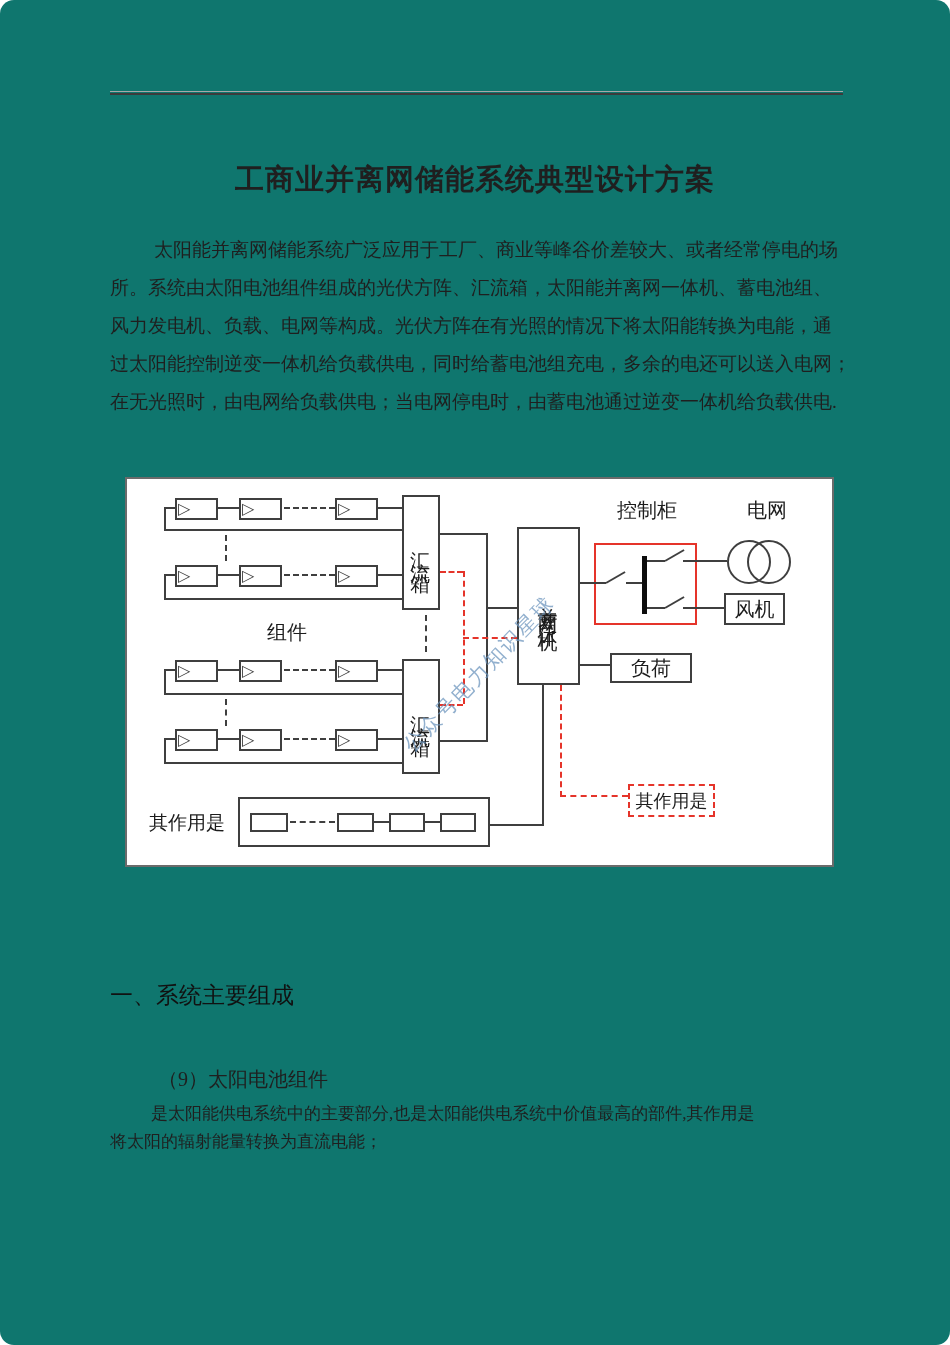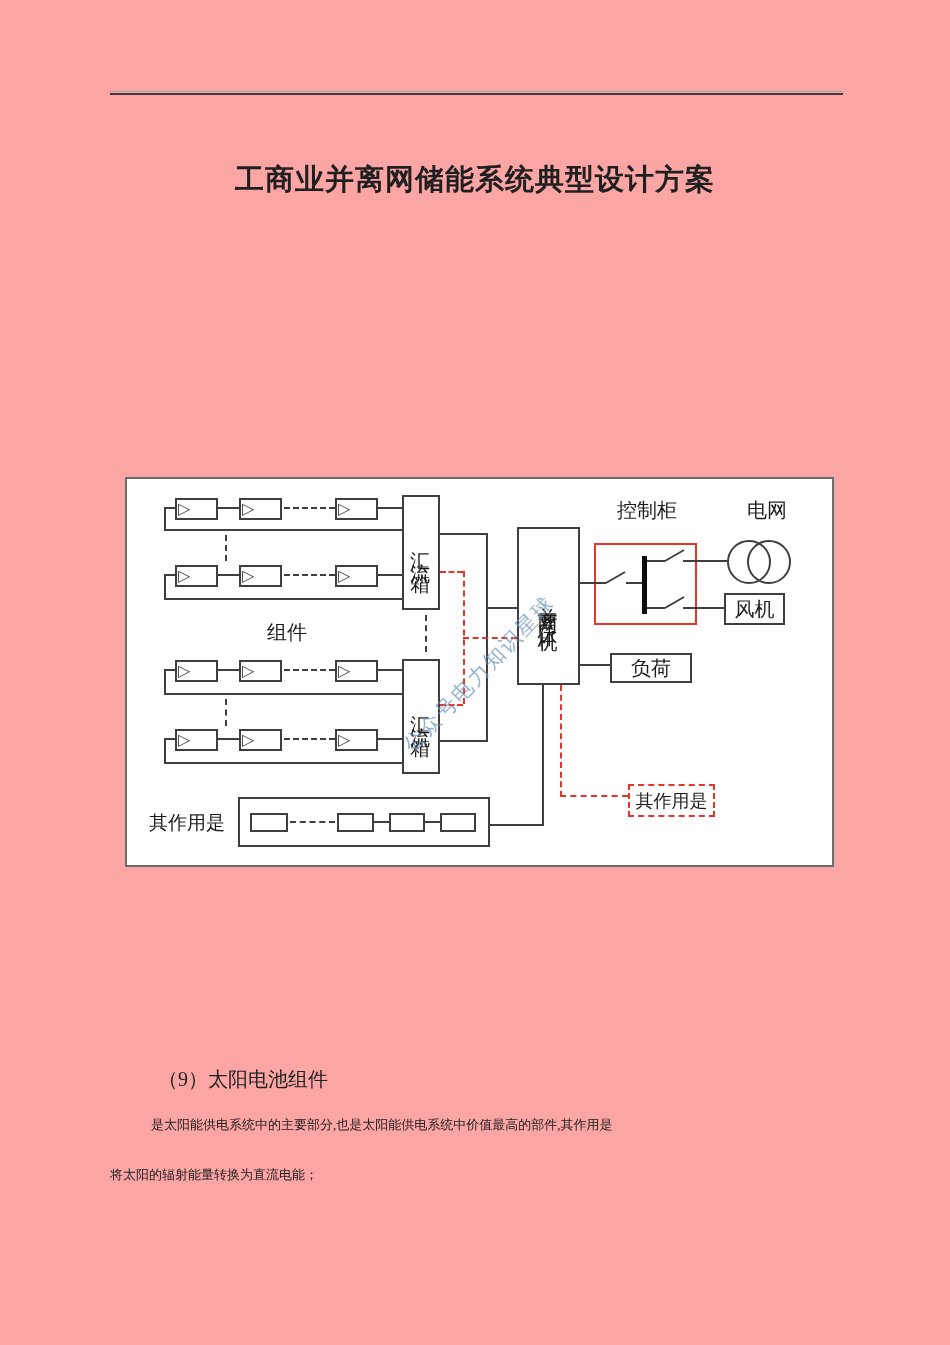--- a/index.html
+++ b/index.html
@@ -1,32 +1,32 @@
 <!DOCTYPE html>
 <html><head>
 <meta charset="utf-8">
 <style>
   html,body{margin:0;padding:0;background:#ffffff;}
-  .page{position:relative;width:950px;height:1345px;background:#fca5a5;overflow:hidden;
-        font-family:"Liberation Serif",serif;color:#1f1f1f;}
+  .page{position:relative;width:950px;height:1345px;background:#0f766e;overflow:hidden;
+        font-family:"Liberation Serif",serif;color:#1f1f1f;border-radius:14px;}
 
   
   .rule-light{position:absolute;left:110px;top:91px;width:733px;height:1px;background:#a8a8a8;}
   .rule-dark{position:absolute;left:110px;top:93px;width:733px;height:2px;background:#3b3b3b;}
 
   .doc-title{position:absolute;left:0;top:160px;width:950px;text-align:center;
              font-size:29px;font-weight:bold;letter-spacing:1px;}
   .intro{position:absolute;left:110px;top:231px;width:748px;font-size:19px;line-height:38px;
          white-space:pre-line;text-indent:44px;}
   .caption{position:absolute;left:0;top:884px;width:950px;text-align:center;
            font-size:19px;font-style:italic;}
   .sec-heading{position:absolute;left:110px;top:980px;font-family:"Liberation Sans",sans-serif;
                font-size:23px;font-weight:500;color:#111;}
   .sub-heading{position:absolute;left:158px;top:1066px;font-size:20px;}
-  .body2{position:absolute;left:110px;top:1100px;width:748px;font-size:13px;line-height:50px;
+  .body2{position:absolute;left:110px;top:1100px;width:748px;font-size:17px;line-height:28px;
          white-space:pre-line;text-indent:41px;font-family:Liberation Serif, serif;}
 
   
   .fig{position:absolute;left:125px;top:477px;width:705px;height:386px;
        border:2px solid #6b6b6b;background:#fff;font-family:"Liberation Serif",serif;}
   .fig *{box-sizing:border-box;}
   .bx{position:absolute;border:2px solid #3f3f3f;background:#fff;}
   .hl{position:absolute;height:2px;background:#3f3f3f;}
   .vl{position:absolute;width:2px;background:#3f3f3f;}
   .hd{position:absolute;height:0;border-top:2px dashed #3f3f3f;}
@@ -55,20 +55,25 @@
 </head>
 <body>
 
 <div class="page">
 
   <div class="rule-light"></div>
   <div class="rule-dark"></div>
 
   <div class="doc-title">工商业并离网储能系统典型设计方案</div>
 
+  <div class="intro">太阳能并离网储能系统广泛应用于工厂、商业等峰谷价差较大、或者经常停电的场
+所。系统由太阳电池组件组成的光伏方阵、汇流箱，太阳能并离网一体机、蓄电池组、
+风力发电机、负载、电网等构成。光伏方阵在有光照的情况下将太阳能转换为电能，通
+过太阳能控制逆变一体机给负载供电，同时给蓄电池组充电，多余的电还可以送入电网；
+在无光照时，由电网给负载供电；当电网停电时，由蓄电池通过逆变一体机给负载供电.</div>
 
   <div class="fig">
 
     <div class="hl" style="left:37px;top:28px;width:13px"></div>
     <div class="pv" style="left:48px;top:19px">
         <span>▷</span>
       </div>
     <div class="hl" style="left:91px;top:28px;width:21px"></div>
     <div class="pv" style="left:112px;top:19px">
         <span>▷</span>
@@ -160,21 +165,21 @@
     <div class="hl" style="left:499px;top:103px;width:16px"></div>
 
     <div class="hl" style="left:520px;top:81px;width:18px"></div>
     <div class="blade" style="left:538px;top:81px"></div>
     <div class="hl" style="left:556px;top:81px;width:44px"></div>
 
     <div class="hl" style="left:520px;top:128px;width:18px"></div>
     <div class="blade" style="left:538px;top:128px"></div>
     <div class="hl" style="left:556px;top:128px;width:41px"></div>
 
-    <div class="lbl" style="left:600px;top:18px;width:60px;text-align:right">电网</div>
+    <div class="lbl" style="left:620px;top:18px;width:60px;text-align:left">电网</div>
     <div class="circle" style="left:600px;top:61px"></div>
     <div class="circle" style="left:620px;top:61px"></div>
 
     <div class="bx boxlbl" style="left:597px;top:114px;width:61px;height:32px">风机</div>
 
     <div class="hl" style="left:453px;top:185px;width:30px"></div>
     <div class="bx boxlbl" style="left:483px;top:174px;width:82px;height:30px">负荷</div>
 
     <div class="vl" style="left:415px;top:206px;height:141px"></div>
     <div class="hl" style="left:363px;top:345px;width:52px"></div>
@@ -190,19 +195,20 @@
     <div class="bx" style="left:210px;top:334px;width:37px;height:19px"></div>
     <div class="hl" style="left:247px;top:342px;width:15px"></div>
     <div class="bx" style="left:262px;top:334px;width:36px;height:19px"></div>
     <div class="hl" style="left:298px;top:342px;width:15px"></div>
     <div class="bx" style="left:313px;top:334px;width:36px;height:19px"></div>
 
     <div class="watermark">公众号电力知识星球</div>
   </div>
 
 
+  <div class="sec-heading">一、系统主要组成</div>
 
   <div class="sub-heading">（9）太阳电池组件</div>
 
   <div class="body2">是太阳能供电系统中的主要部分,也是太阳能供电系统中价值最高的部件,其作用是
 将太阳的辐射能量转换为直流电能；</div>
 
 </div>
 
 </body></html>

